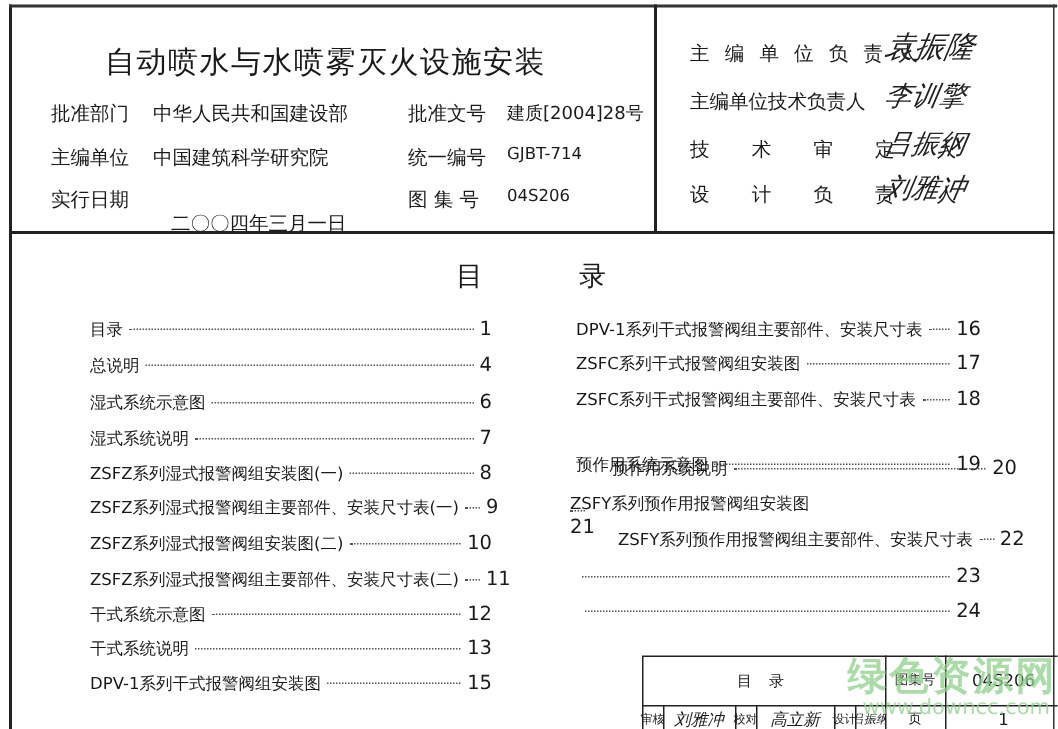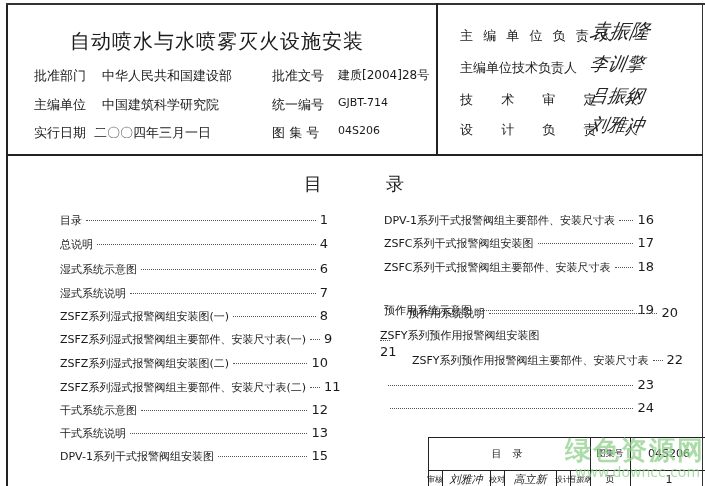--- a/index.html
+++ b/index.html
@@ -50,21 +50,21 @@
   <div class="meta-row" style="left:34px; top:67px;">
     <span class="meta-label" style="left:0;">批准部门</span>
     <span class="meta-value" style="left:68px;">中华人民共和国建设部</span>
   </div>
   <div class="meta-row" style="left:34px; top:96px;">
     <span class="meta-label" style="left:0;">主编单位</span>
     <span class="meta-value" style="left:68px;">中国建筑科学研究院</span>
   </div>
   <div class="meta-row" style="left:34px; top:124px;">
     <span class="meta-label" style="left:0;">实行日期</span>
-    <span class="meta-value" style="left:60px;">二〇〇四年三月一日</span>
+    <span class="meta-value" style="left:80px;margin-top:16px;">二〇〇四年三月一日</span>
   </div>
 
   <div class="meta-row" style="left:272px; top:67px;">
     <span class="meta-label" style="left:0;">批准文号</span>
     <span class="meta-value" style="left:66px; font-size:12px;">建质[2004]28号</span>
   </div>
   <div class="meta-row" style="left:272px; top:96px;">
     <span class="meta-label" style="left:0;">统一编号</span>
     <span class="meta-value" style="left:66px; font-size:11px;">GJBT-714</span>
   </div>

